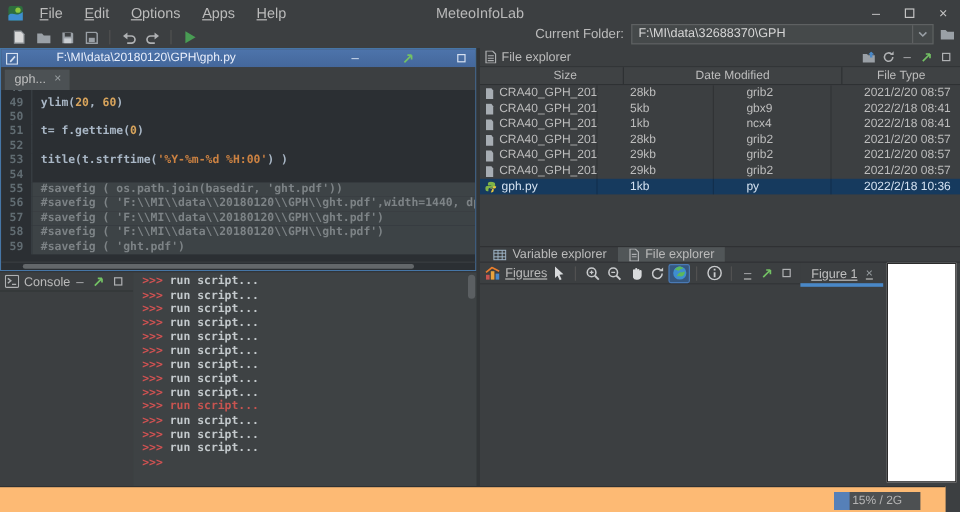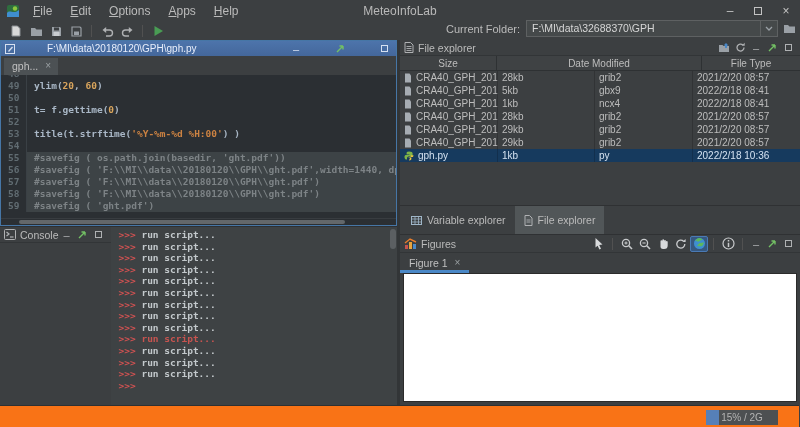--- a/index.html
+++ b/index.html
@@ -64,45 +64,45 @@
   .console-line { white-space:pre; }
   .prompt { color:#d25252; }
   .ctext { color:#c3c9cc; }
   .ctext.err { color:#c75450; }
   .v-scroll { position:absolute; right:1px; top:2px; width:6px; height:20px; background:#5b5f62; border-radius:3px; }
   
   .fx-panel { height:165px; flex:none; display:flex; flex-direction:column; }
   .fx-table-header { height:15px; flex:none; display:flex; background:#3f4244; border-bottom:1px solid #2e3133; font-size:10px; color:#bdbdbd; }
   .fx-th { display:flex; align-items:center; justify-content:center; border-right:1px solid #2e3133; overflow:hidden; }
   .fx-th:last-child { border-right:none; }
-  .c-name { width:98px; flex:none; } .c-size { width:97px; flex:none; } .c-type { width:98px; flex:none; } .c-date { flex:1; }
+  .c-name { width:98px; flex:none; } .c-size { width:97px; flex:none;margin-left:23px; } .c-type { width:98px; flex:none; } .c-date { flex:1; }
   .fx-body { flex:1; position:relative; overflow:hidden; background:#3c3f41; }
   .fx-row { height:13px; display:flex; align-items:center; font-size:10px; color:#bdbdbd; }
   .fx-row.selected { background:#163a5e; color:#d4e2f1; }
   .fx-cell { white-space:nowrap; overflow:hidden; padding-left:4px; }
   .fx-cell.icon-cell { display:flex; align-items:center; }
   .fx-cell .fi { margin-right:4px; display:inline-flex; }
   .fx-grid-line { position:absolute; top:0; width:1px; height:91px; background:rgba(0,0,0,0.18); }
   
-  .bottom-tabs { height:30px; flex:none; background:#3c3f41; border-top:1px solid #2f3133; border-bottom:1px solid #2f3133; display:flex; align-items:stretch; padding-left:2px; }
+  .bottom-tabs { height:14px; flex:none; background:#3c3f41; border-top:1px solid #2f3133; border-bottom:1px solid #2f3133; display:flex; align-items:stretch; padding-left:2px; }
   .b-tab { display:flex; align-items:center; padding:0 9px; font-size:10.5px; color:#bbbbbb; }
   .b-tab.active { background:#515658; }
   .b-tab .bt-icon { margin-right:5px; display:inline-flex; }
   
-  .fig-panel { flex:1; display:flex; flex-direction:column; min-height:0; }
+  .fig-panel { flex:1; display:flex; flex-direction:row; min-height:0;text-decoration:underline; }
   .fig-header { height:18px; flex:none; display:flex; align-items:center; padding:0 4px; background:#3c3f41; border-bottom:1px solid #323537; }
   .fig-tools { display:flex; align-items:center; margin-left:auto; }
   .tool-btn { width:18px; height:16px; display:flex; align-items:center; justify-content:center; border-radius:2px; }
   .tool-btn.selected { background:#365880; border:1px solid #4a7ab5; }
   .fig-tabs { height:20px; flex:none; background:#3c3f41; display:flex; align-items:stretch; }
   .fig-tab { position:relative; display:flex; align-items:center; padding:0 9px; font-size:10.5px; color:#c0c0c0; }
   .fig-tab.active::after { content:""; position:absolute; left:0; right:0; bottom:0; height:3px; background:#4a88c7; }
   .fig-canvas { flex:1; margin:0 3px 3px 3px; background:#ffffff; border:1px solid #2b2b2b; }
   
-  .statusbar { position:absolute; left:0; right:1px; bottom:0; height:22px; background:#f97316; border-top:1px solid #2e3133; }
+  .statusbar { position:absolute; left:0; right:12px; bottom:0; height:22px; background:#fdba74; border-top:1px solid #2e3133; }
   .mem-widget { position:absolute; right:21px; top:4px; width:72px; height:15px; background:#4d5052; overflow:hidden; }
   .mem-fill { position:absolute; left:0; top:0; bottom:0; background:#5680b8; }
   .mem-text { position:absolute; left:0; right:0; top:0; bottom:0; display:flex; align-items:center; justify-content:center; font-size:10px; color:#b4b4b4; }
   svg { display:block; }
 </style>
 </head>
 <body>
 
 <div class="window">
 

